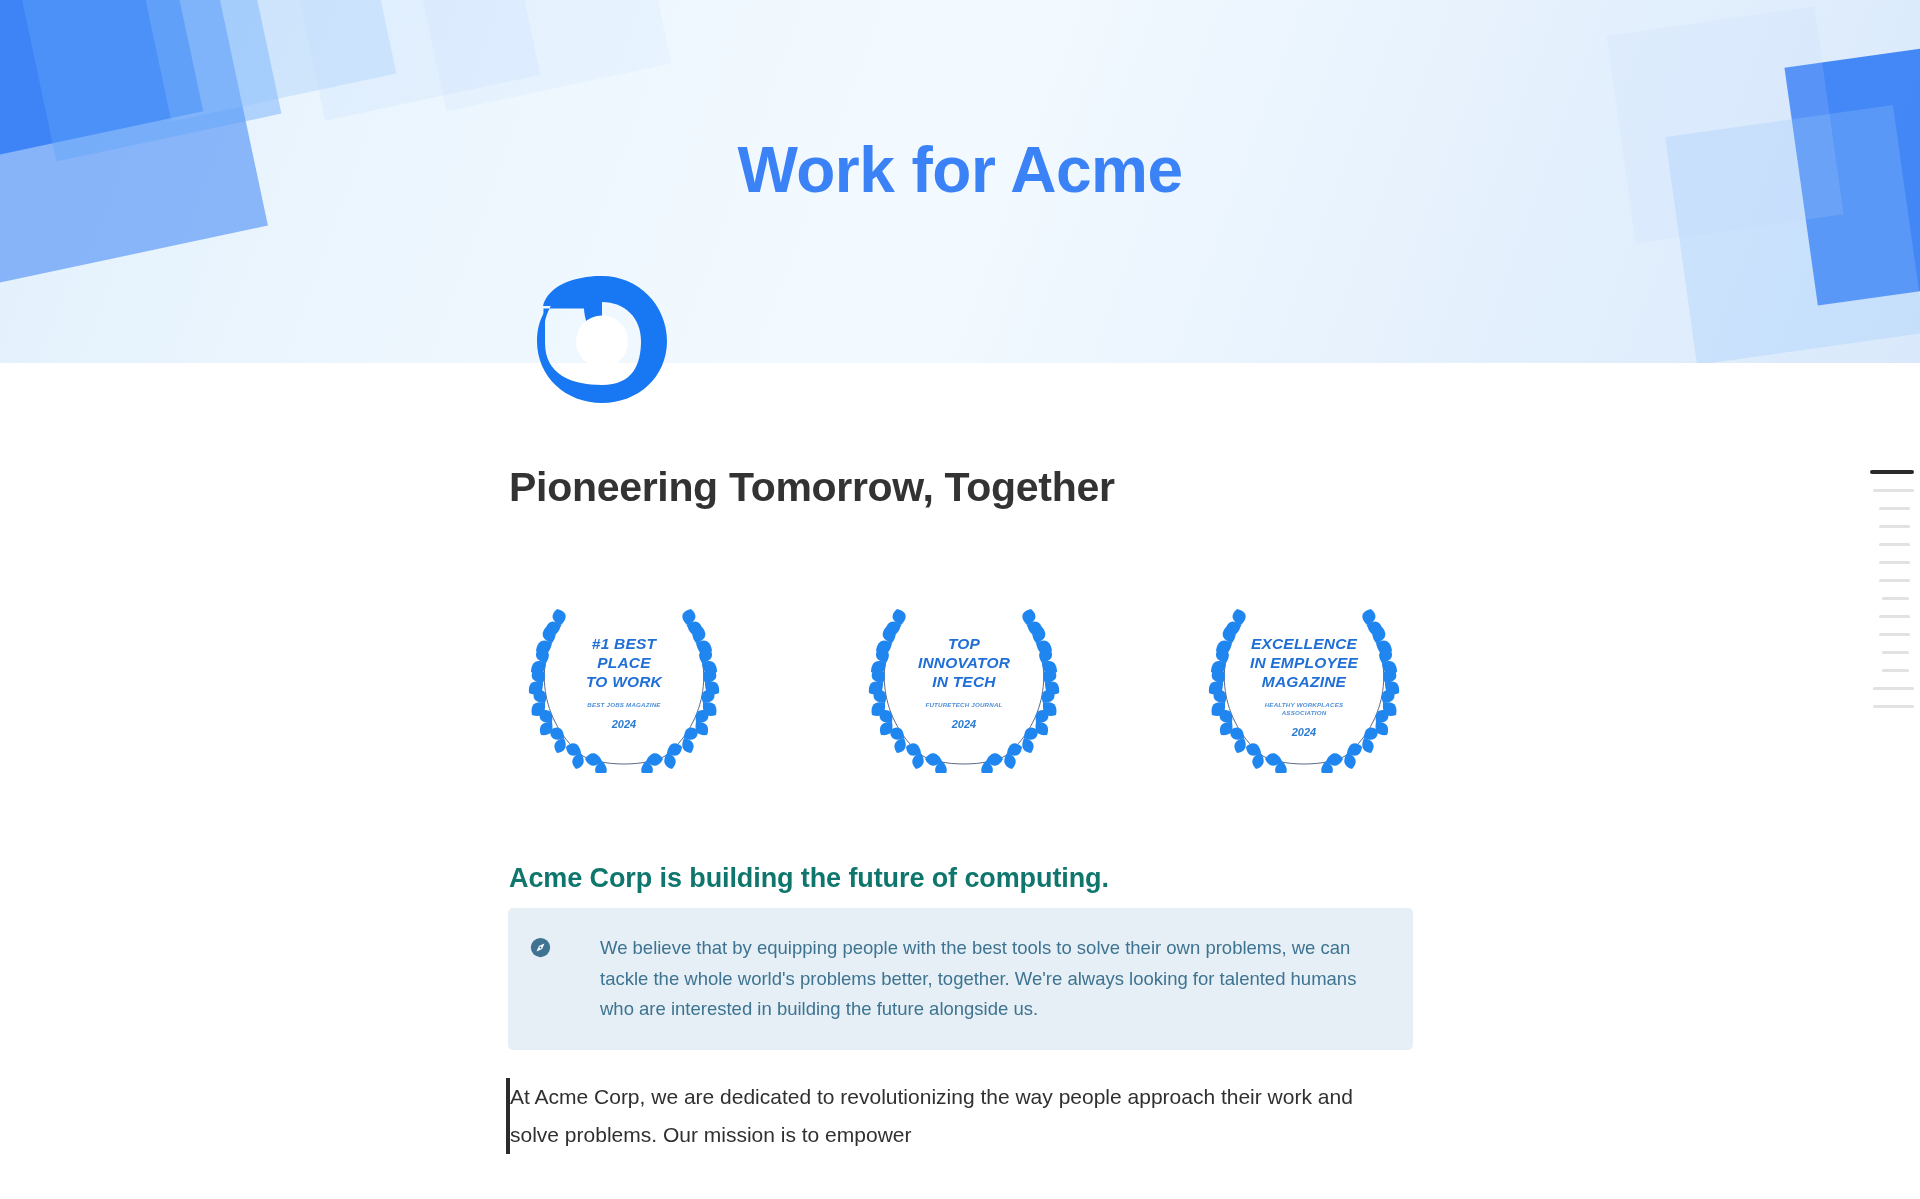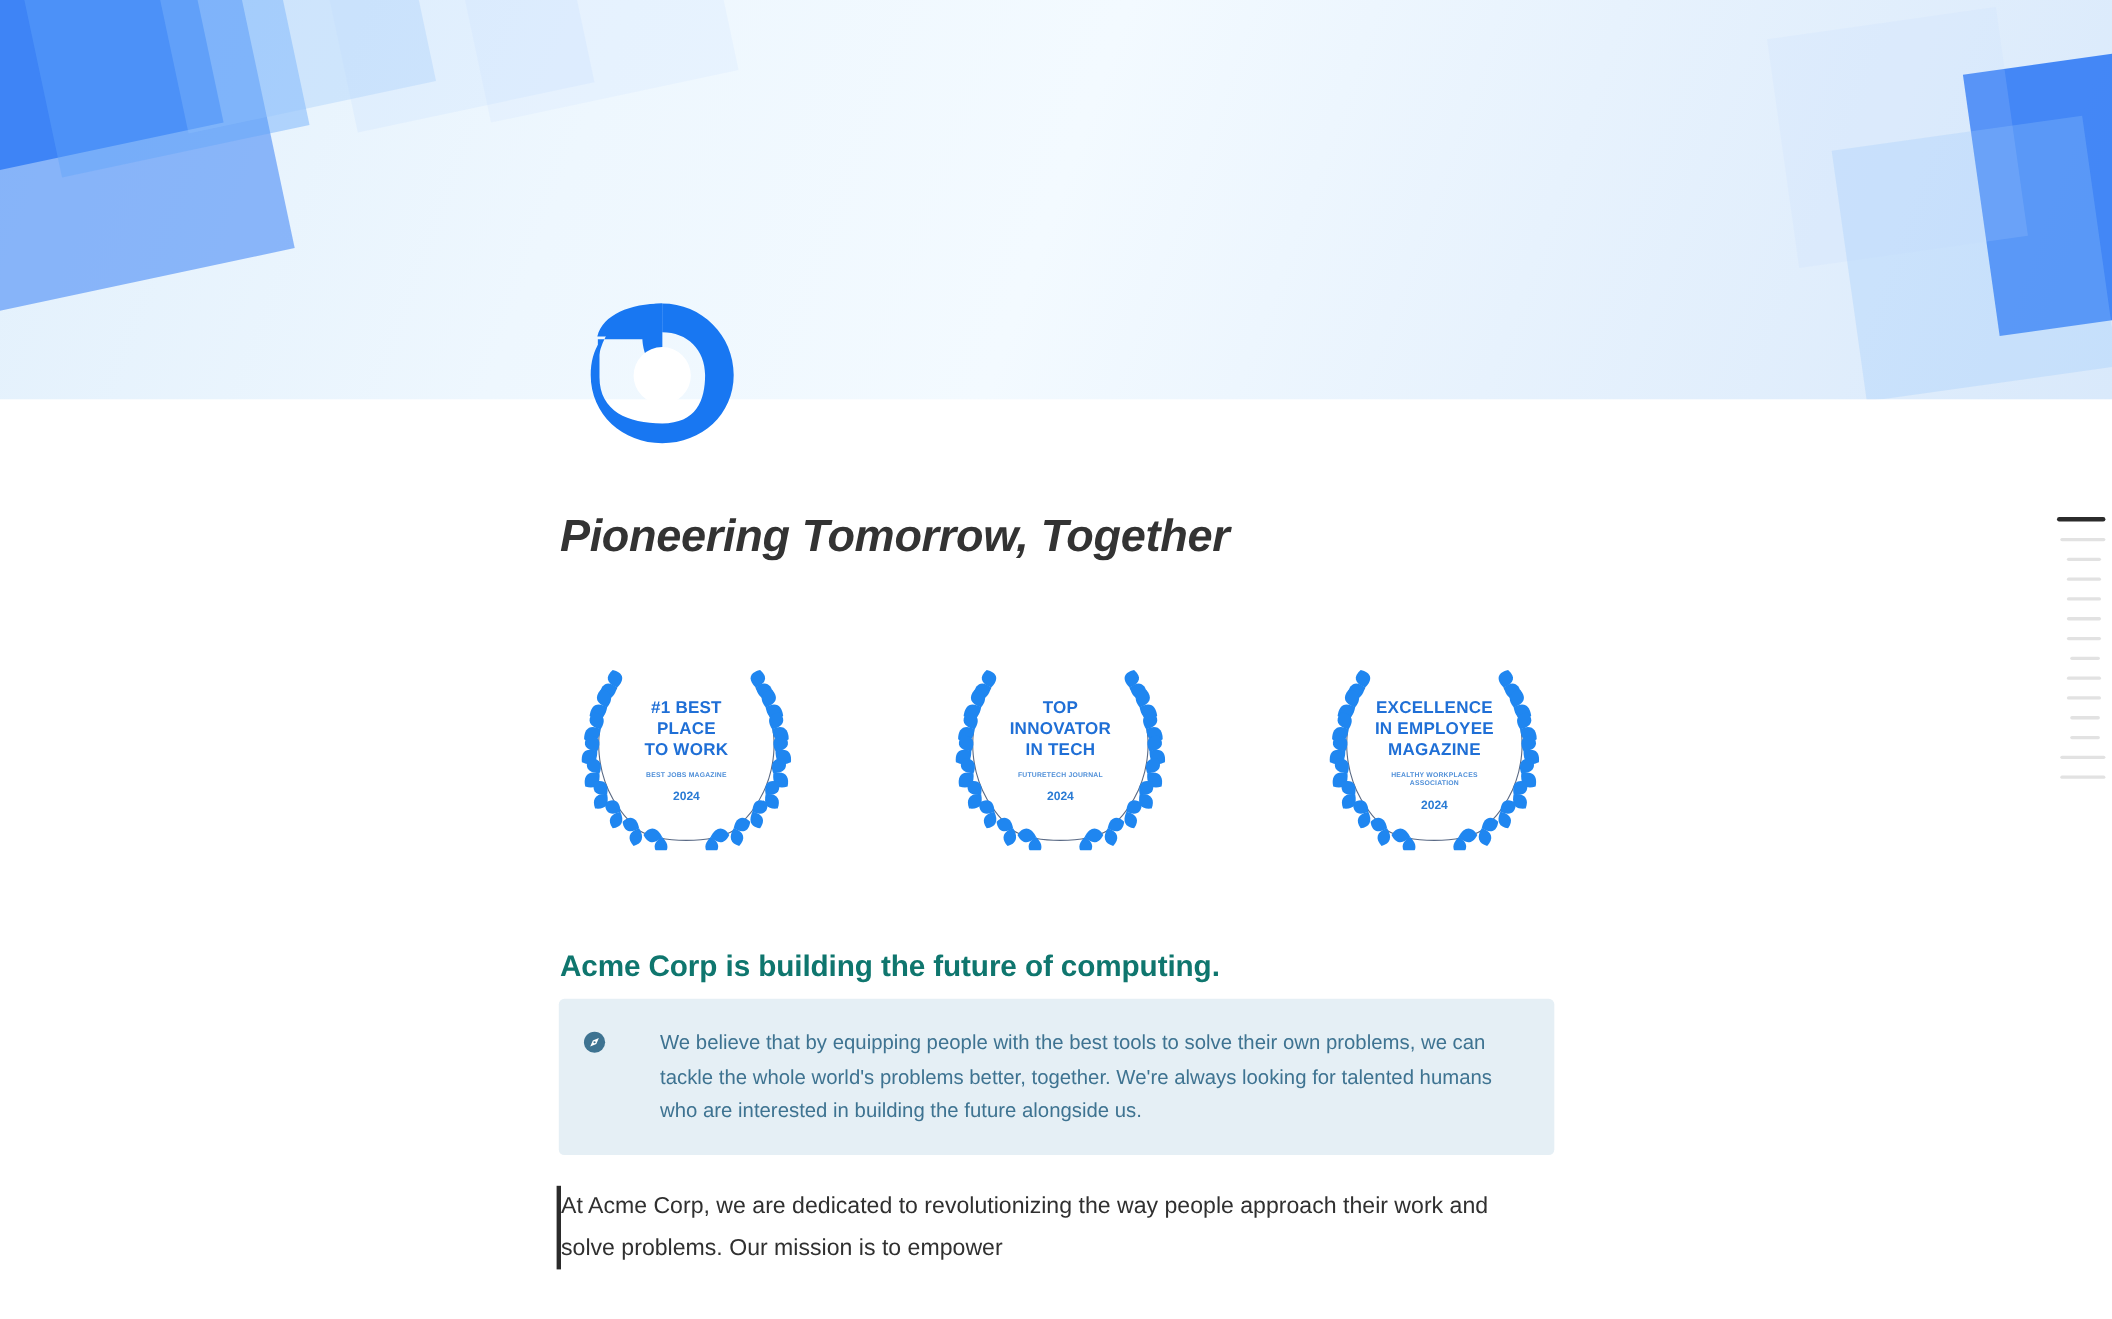--- a/index.html
+++ b/index.html
@@ -76,34 +76,33 @@
   }
 
   .h1-main {
     position: absolute;
     left: 509px; top: 101px;
     font-size: 41px;
     font-weight: 700;
     color: #333333;
     letter-spacing: -0.3px;
     white-space: nowrap;
-    font-style: italic;
   }
 
   
   .badges {
     position: absolute;
     left: 509px; top: 240px;
     width: 910px;
     display: flex;
     justify-content: space-between;
   }
   .badge {
     position: relative;
-    width: 230px; height: 170px;
+    width: 230px; height: 170px; font-style: italic;
   }
   .badge svg { position: absolute; left: 0; top: 0; width: 230px; height: 170px; }
   .badge-text {
     position: absolute;
     left: 0; top: 0;
     width: 230px; height: 170px;
     display: flex;
     flex-direction: column;
     align-items: center;
     justify-content: flex-start;
@@ -209,20 +208,21 @@
       <div class="sq sq-a"></div>
       <div class="sq sq-b"></div>
       <div class="sq sq-c"></div>
       <div class="sq sq-d"></div>
       <div class="sq sq-e"></div>
       <div class="sq sq-f"></div>
       <div class="sq sq-g"></div>
       <div class="sq sq-h"></div>
       <div class="sq sq-i"></div>
     </div>
+    <h1 class="hero-title">Work for Acme</h1>
   </section>
 
   <div class="logo-wrap">
     <svg viewBox="0 0 148 132" xmlns="http://www.w3.org/2000/svg" aria-hidden="true">
       <path fill="#1877f2" d="M74 4
         C 41.5 4, 15.5 30, 15.5 62.5
         L 15.5 62.5
         L 15.5 36.5
         L 56 36.5
         C 56 36.5, 56.5 62, 74 64

